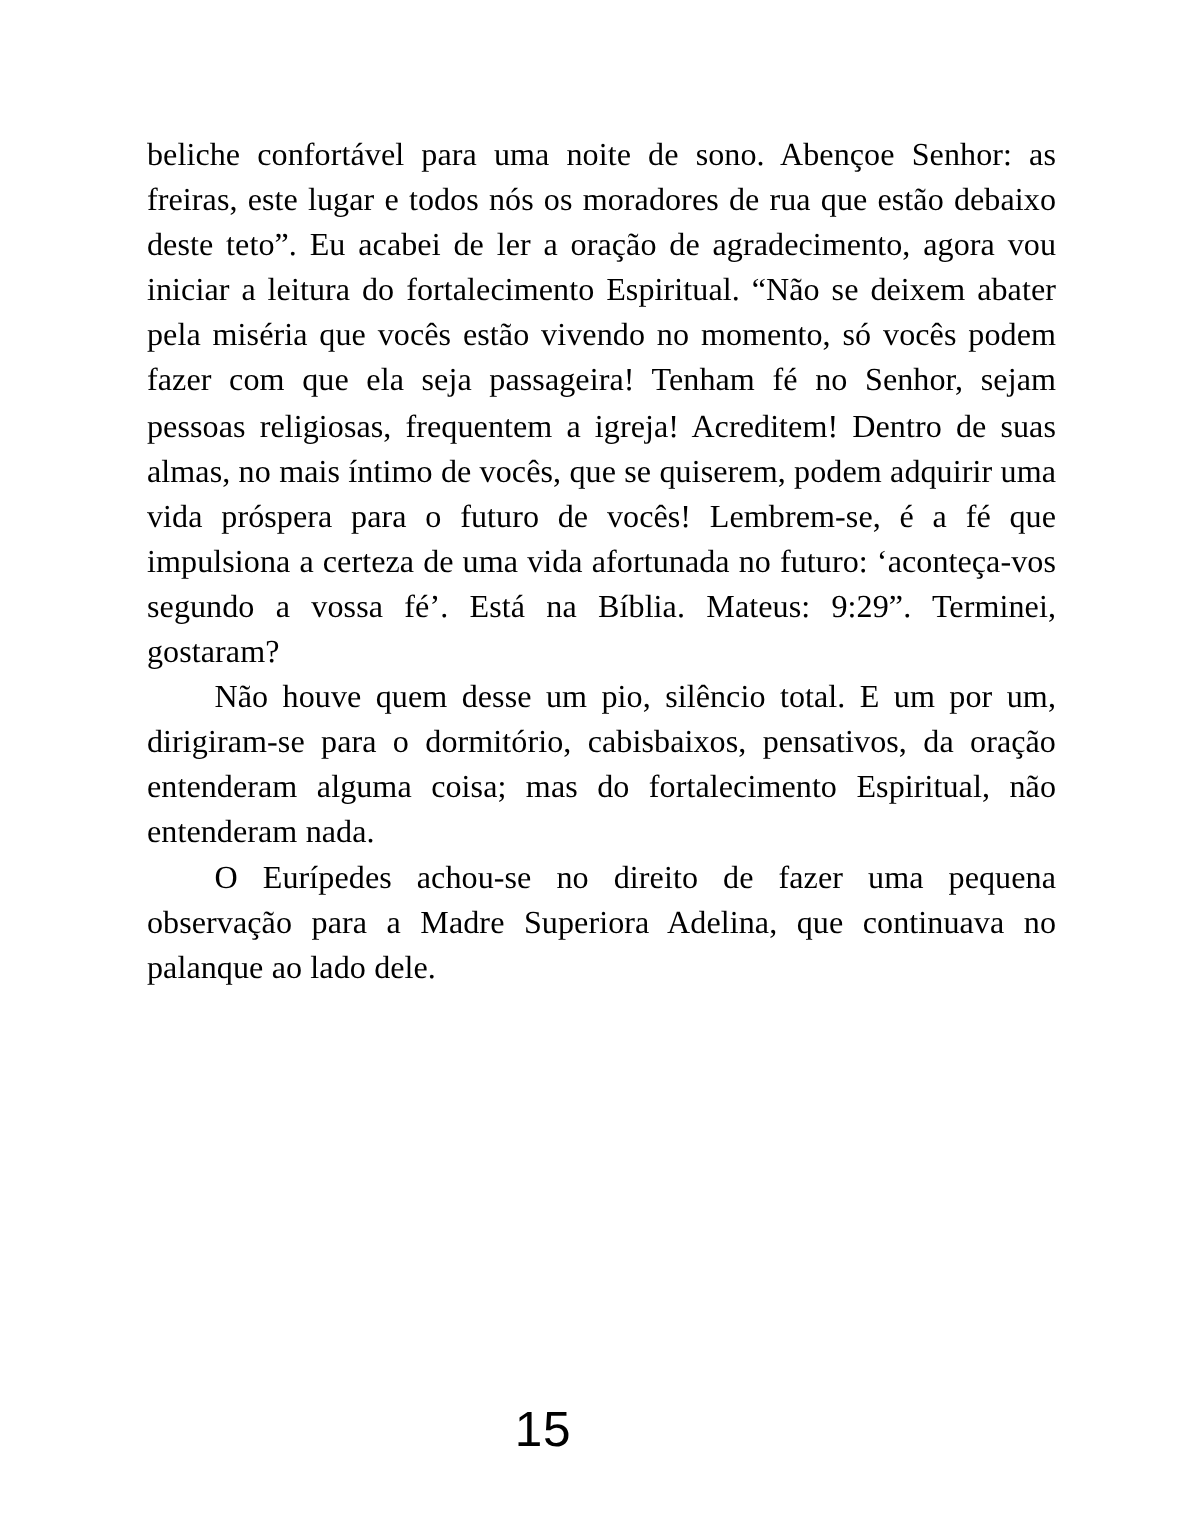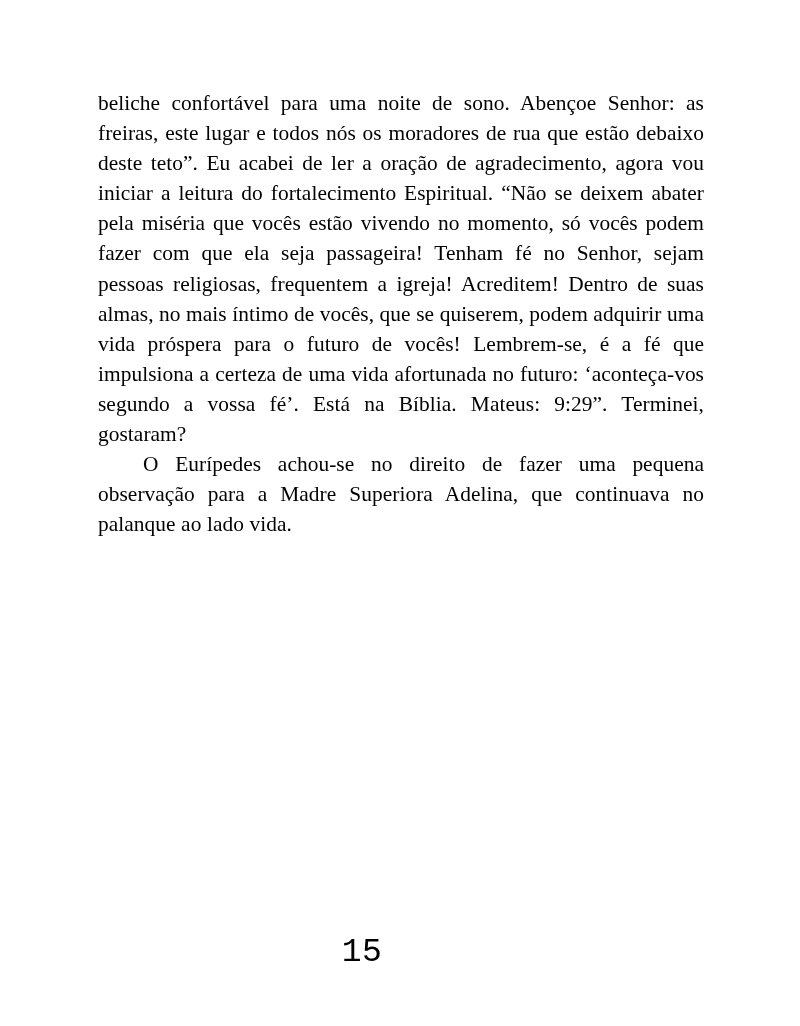--- a/index.html
+++ b/index.html
@@ -46,37 +46,38 @@
   .para.continues {
     text-align-last: justify;
   }
 
   .page-number {
     position: absolute;
     left: 0;
     right: 0;
     top: 934px;
     text-align: center;
-    font-family: Liberation Mono, monospace;
+    font-family: Liberation Sans, sans-serif;
     font-size: 33px;
     line-height: 38px;
     color: #000000;
     letter-spacing: 0.5px;
   }
 </style>
 </head>
 <body>
 
 <div class="page">
 
   <div class="text-block">
     <p class="para">beliche confortável para uma noite de sono. Abençoe Senhor: as freiras, este lugar e todos nós os moradores de rua que estão debaixo deste teto”. Eu acabei de ler a oração de agradecimento, agora vou iniciar a leitura do fortalecimento Espiritual. “Não se deixem abater pela miséria que vocês estão vivendo no momento, só vocês podem fazer com que ela seja passageira! Tenham fé no Senhor, sejam pessoas religiosas, frequentem a igreja! Acreditem! Dentro de suas almas, no mais íntimo de vocês, que se quiserem, podem adquirir uma vida próspera para o futuro de vocês! Lembrem-se, é a fé que impulsiona a certeza de uma vida afortunada no futuro: ‘aconteça-vos segundo a vossa fé’. Está na Bíblia. Mateus: 9:29”. Terminei, gostaram?</p>
 
+    <p class="para indent">Não houve quem desse um pio, silêncio total. E um por um, dirigiram-se para o dormitório, cabisbaixos, pensativos, da oração entenderam alguma coisa; mas do fortalecimento Espiritual, não entenderam nada.</p>
 
-    <p class="para indent">O Eurípedes achou-se no direito de fazer uma pequena observação para a Madre Superiora Adelina, que continuava no palanque ao lado vida.</p>
+    <p class="para indent">O Eurípedes achou-se no direito de fazer uma pequena observação para a Madre Superiora Adelina, que continuava no palanque ao lado dele.</p>
 
 
 
 
   </div>
 
   <div class="page-number">15</div>
 
 </div>
 

